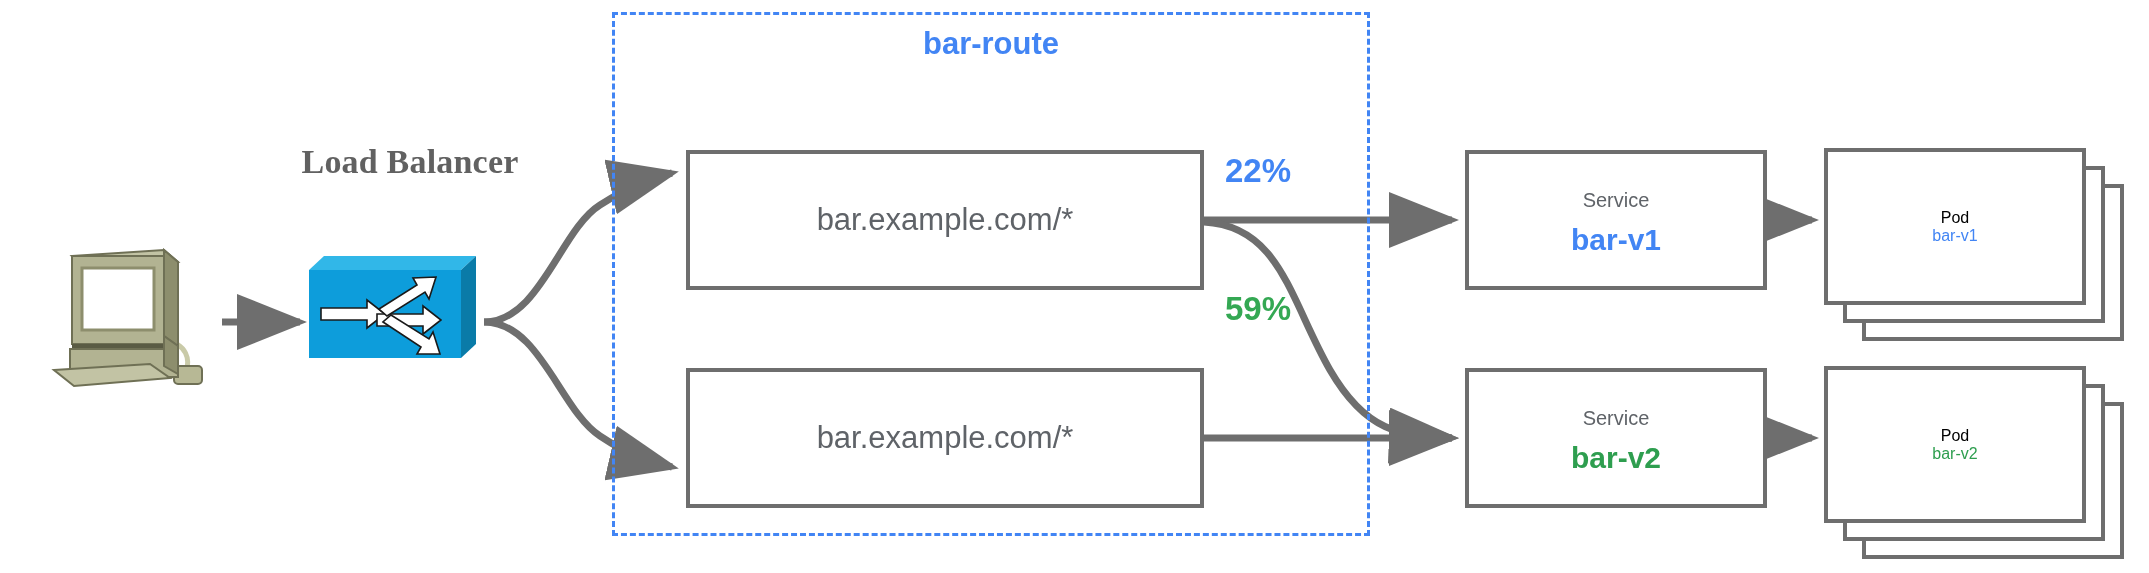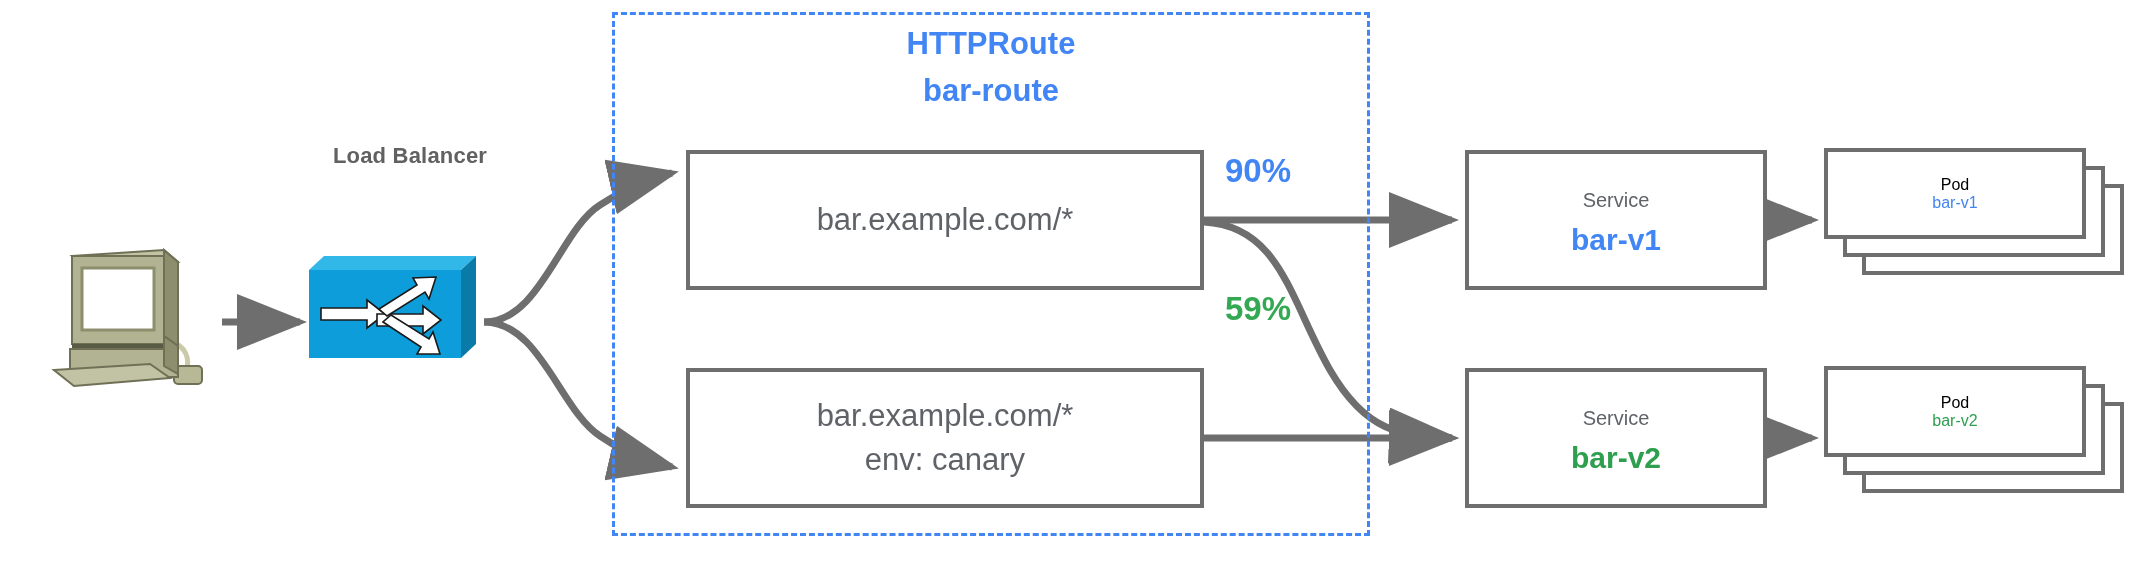--- a/index.html
+++ b/index.html
@@ -15,22 +15,23 @@
     overflow:hidden;
   }
   #wire{position:absolute;left:0;top:0;width:2149px;height:573px;}
 
   
   .lbl{position:absolute;white-space:nowrap;}
 
   .lb-title{
     left:196px; top:143px; width:428px;
     text-align:center;
-    font-size:22px; font-weight:bold; color:#616161;
+    font-size:34px; font-weight:bold; color:#616161;
     letter-spacing:.2px;
+    font-family:Liberation Serif, serif;
   }
 
   .route-title{
     left:612px; top:20px; width:758px;
     text-align:center;
     font-size:31px; font-weight:bold; color:#4285f4;
     line-height:47px;
   }
 
   .pct{
@@ -62,21 +63,21 @@
   .svc-top   { left:1465px; top:150px; width:302px; height:140px;}
   .svc-bottom{ left:1465px; top:368px; width:302px; height:140px;}
 
   
   .podstack{ position:absolute; width:300px; height:140px;}
   .podstack .sheet{
     position:absolute;
     background:#ffffff;
     border:4px solid #6e6e6e;
     box-sizing:border-box;
-    width:262px; height:91px;
+    width:262px; height:157px;
   }
   .podstack .sheet.s3{ left:38px; top:36px; z-index:1;}
   .podstack .sheet.s2{ left:19px; top:18px; z-index:2;}
   .podstack .sheet.s1{
     left:0; top:0; z-index:3;
     display:flex;flex-direction:column;align-items:center;justify-content:center;
   }
   .pod-top   { left:1824px; top:148px;}
   .pod-bottom{ left:1824px; top:366px;}
 
@@ -162,34 +163,32 @@
         <polygon points="72,62 118,62 118,54 136,68 118,82 118,74 72,74"></polygon>
         <polygon points="74,57 112,33 108,26 131,25 124,47 120,40 82,64"></polygon>
         <polygon points="78,70 116,95 112,102 135,102 128,80 124,87 86,63"></polygon>
       </g>
     </svg>
   </div>
 
   <div class="lbl lb-title">Load Balancer</div>
 
   <div class="lbl route-title">
-    <div>HTTPRoute</div>
     <div>bar-route</div>
   </div>
 
-  <div class="lbl pct pct-90">90%</div>
+  <div class="lbl pct pct-90">22%</div>
   <div class="lbl pct pct-10">59%</div>
 
   <div class="box match-top">
     <div class="match-line">bar.example.com/*</div>
   </div>
 
   <div class="box match-bottom">
     <div class="match-line">bar.example.com/*</div>
-    <div class="match-line">env: canary</div>
   </div>
 
   <div class="box svc-top">
     <div class="l1">Service</div>
     <div class="l2 blue">bar-v1</div>
   </div>
 
   <div class="box svc-bottom">
     <div class="l1">Service</div>
     <div class="l2 green">bar-v2</div>

